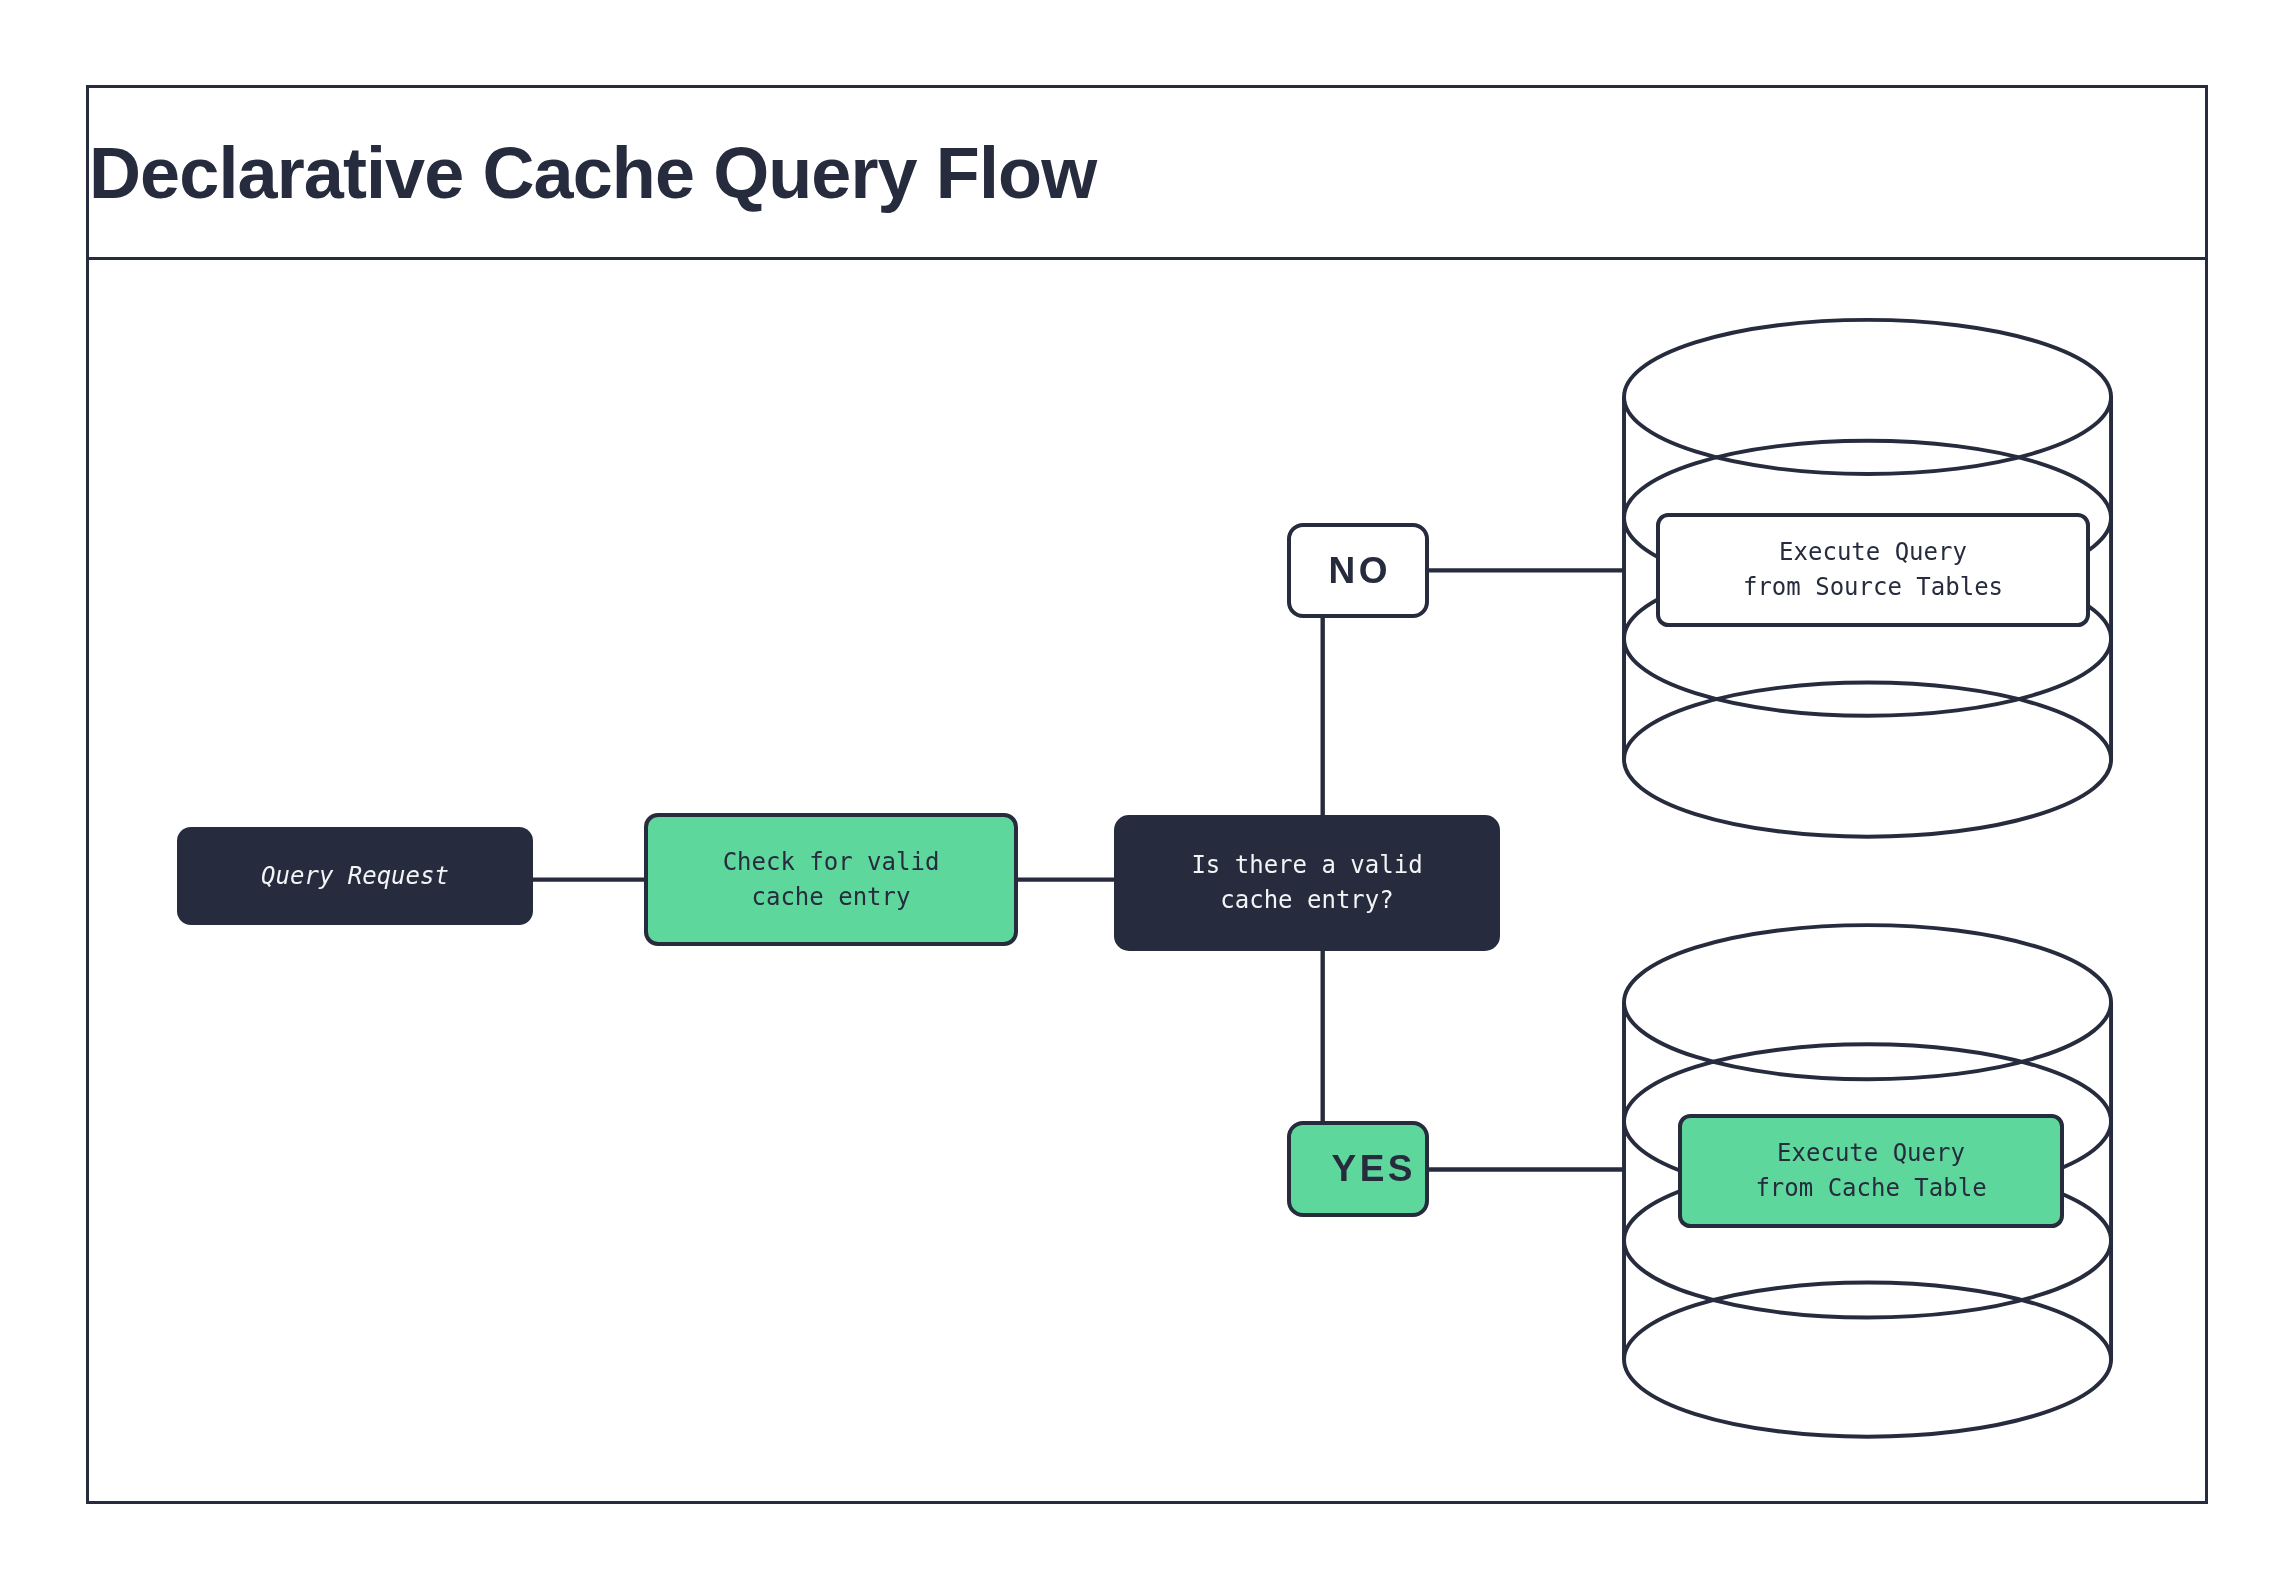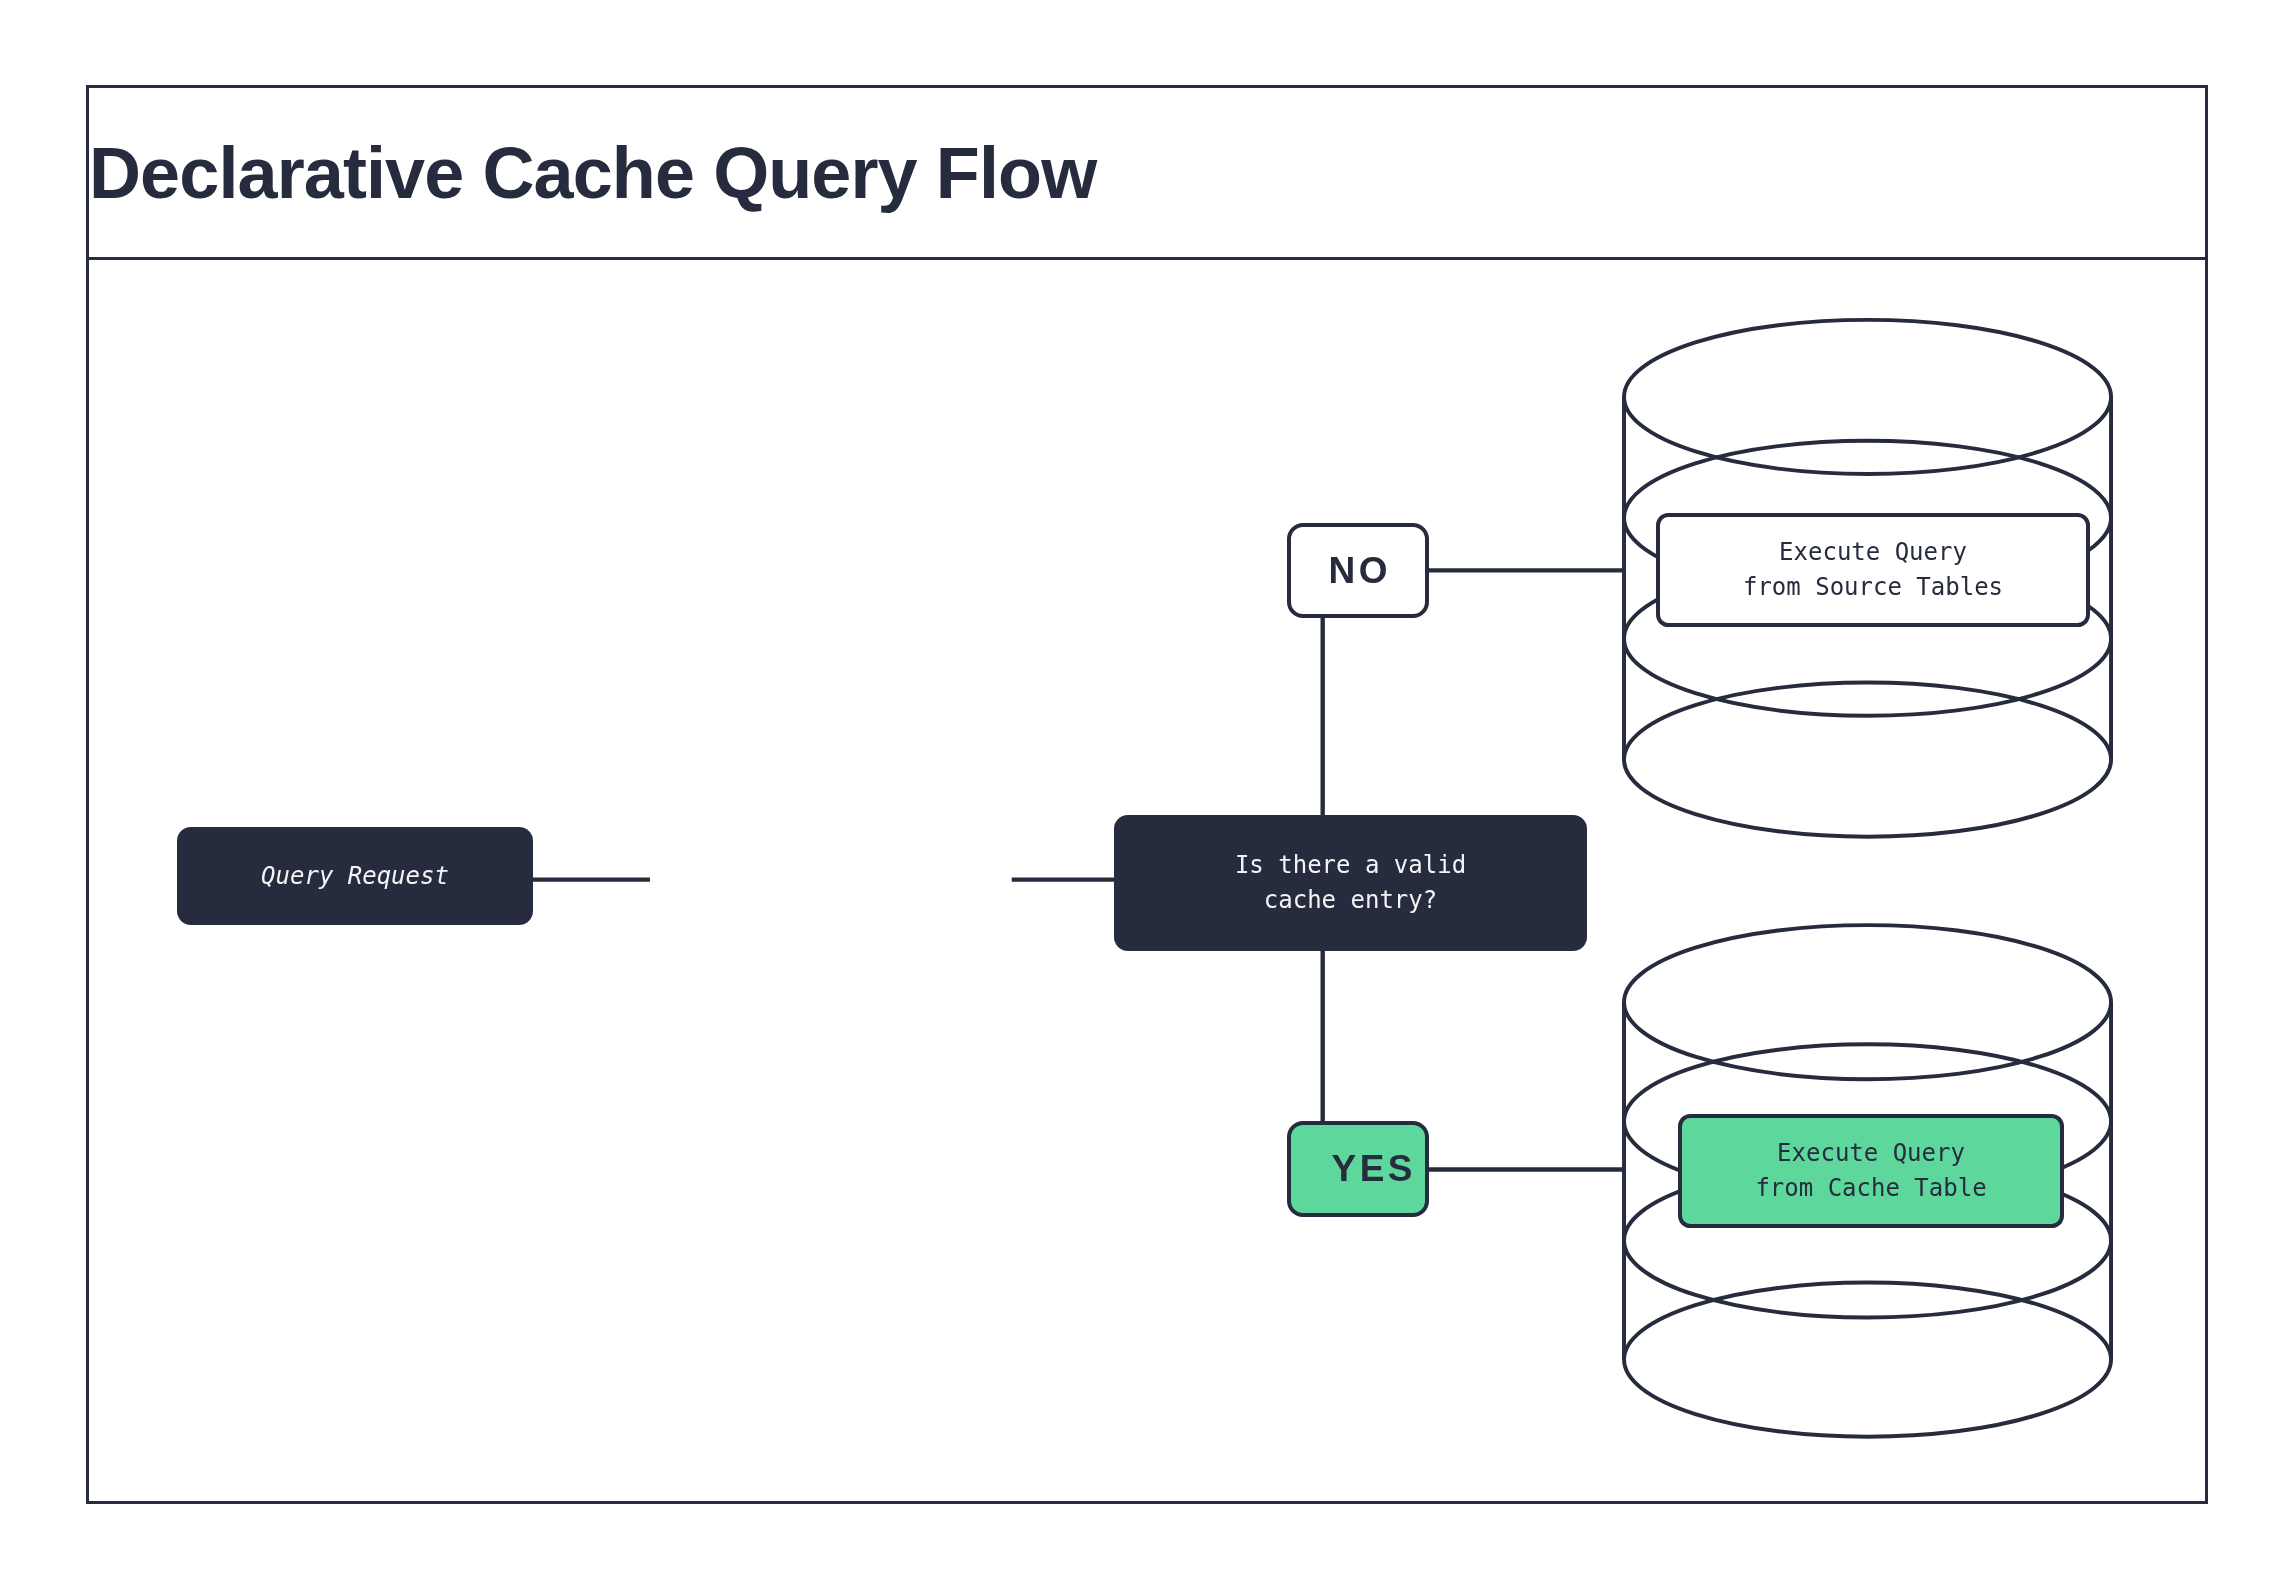--- a/index.html
+++ b/index.html
@@ -83,21 +83,21 @@
     text-indent: 3.5px;
     border-radius: 16px;
     margin-left: 35px;
   }
   .db-plaque {
     border-radius: 12.3px;
     border-width: 4.4px;
   }
   .qr { left: 177px; top: 827px; width: 356px; height: 98px; font-style: italic; }
   .chk { left: 644px; top: 813px; width: 374px; height: 133px; }
-  .dec { left: 1114px; top: 815px; width: 473px; height: 136px; }
+  .dec { left: 1114px; top: 815px; width: 386px; height: 136px; border-radius: 15px; }
   .no  { left: 1252px; top: 523px;  width: 142px; height: 95px; }
   .yes { left: 1252px; top: 1121px; width: 142px; height: 96px; padding-left: 28px; }
   .srcdb { left: 1656px; top: 513px;  width: 434px; height: 114px; }
   .cachedb { left: 1678px; top: 1114px; width: 386px; height: 114px; }
 </style>
 </head>
 <body>
 
 <div class="canvas">
 
@@ -132,20 +132,24 @@
       <ellipse cx="2132" cy="1416" rx="278" ry="88" stroke-width="4.5"></ellipse>
       <ellipse cx="2132" cy="1280" rx="278" ry="88" stroke-width="4.5"></ellipse>
       <ellipse cx="2132" cy="1144" rx="278" ry="88" stroke-width="4.5"></ellipse>
     </g>
   </svg>
 
   <div class="node node-dark qr">
     <span>Query Request</span>
   </div>
 
+  <div class="node node-green chk">
+    <span class="multiline">Check for valid
+cache entry</span>
+  </div>
 
   <div class="node node-dark dec">
     <span class="multiline">Is there a valid
 cache entry?</span>
   </div>
 
   <div class="node node-white edge-label no">
     <span>NO</span>
   </div>
 

